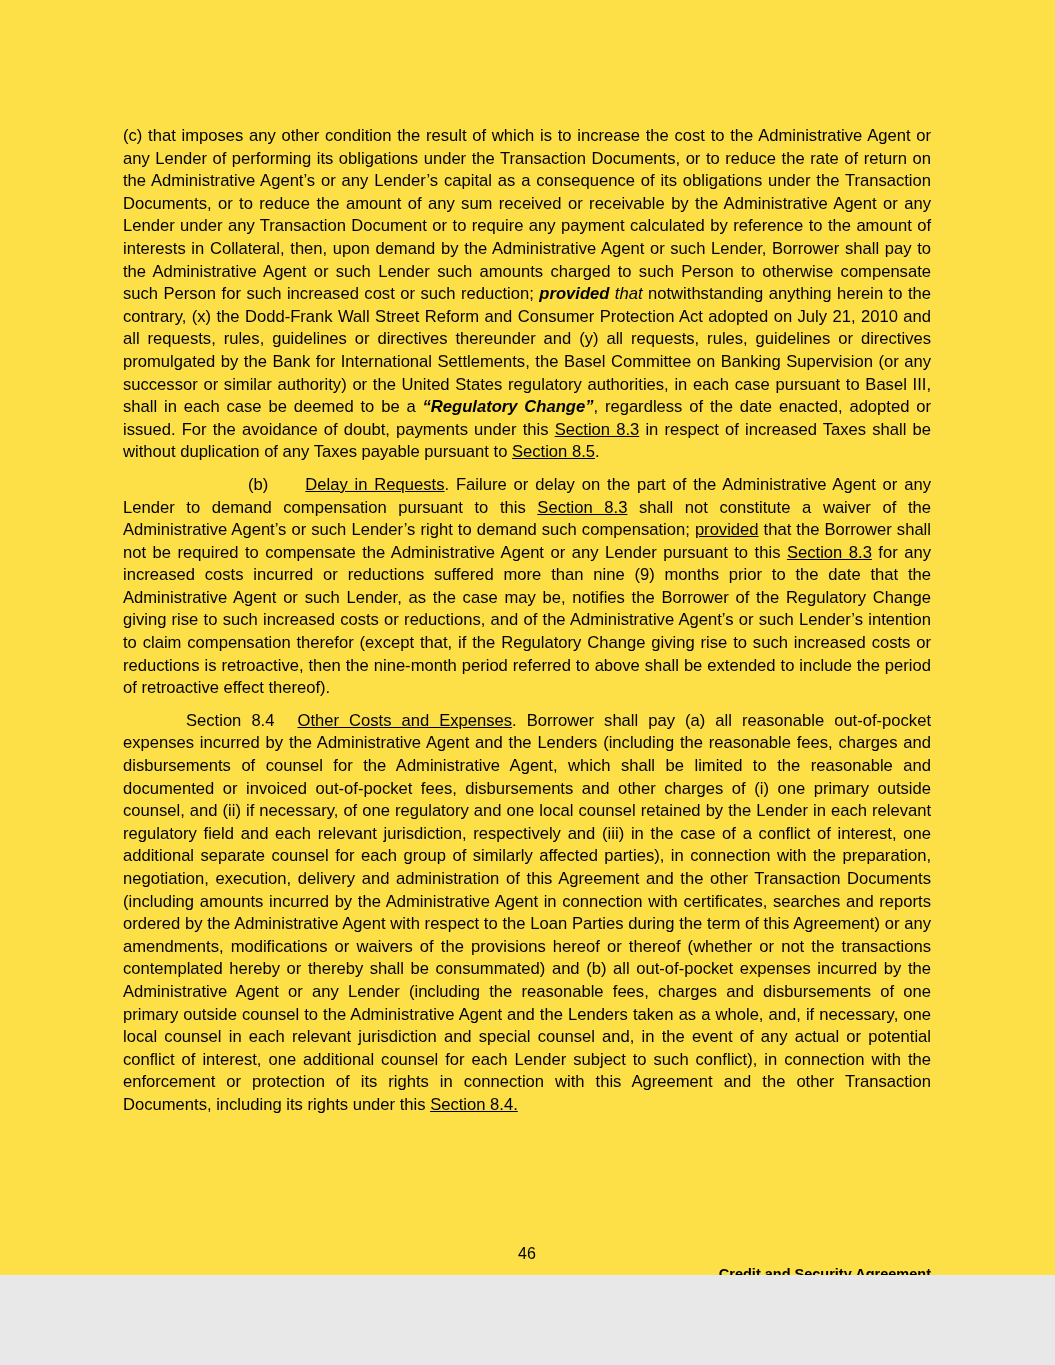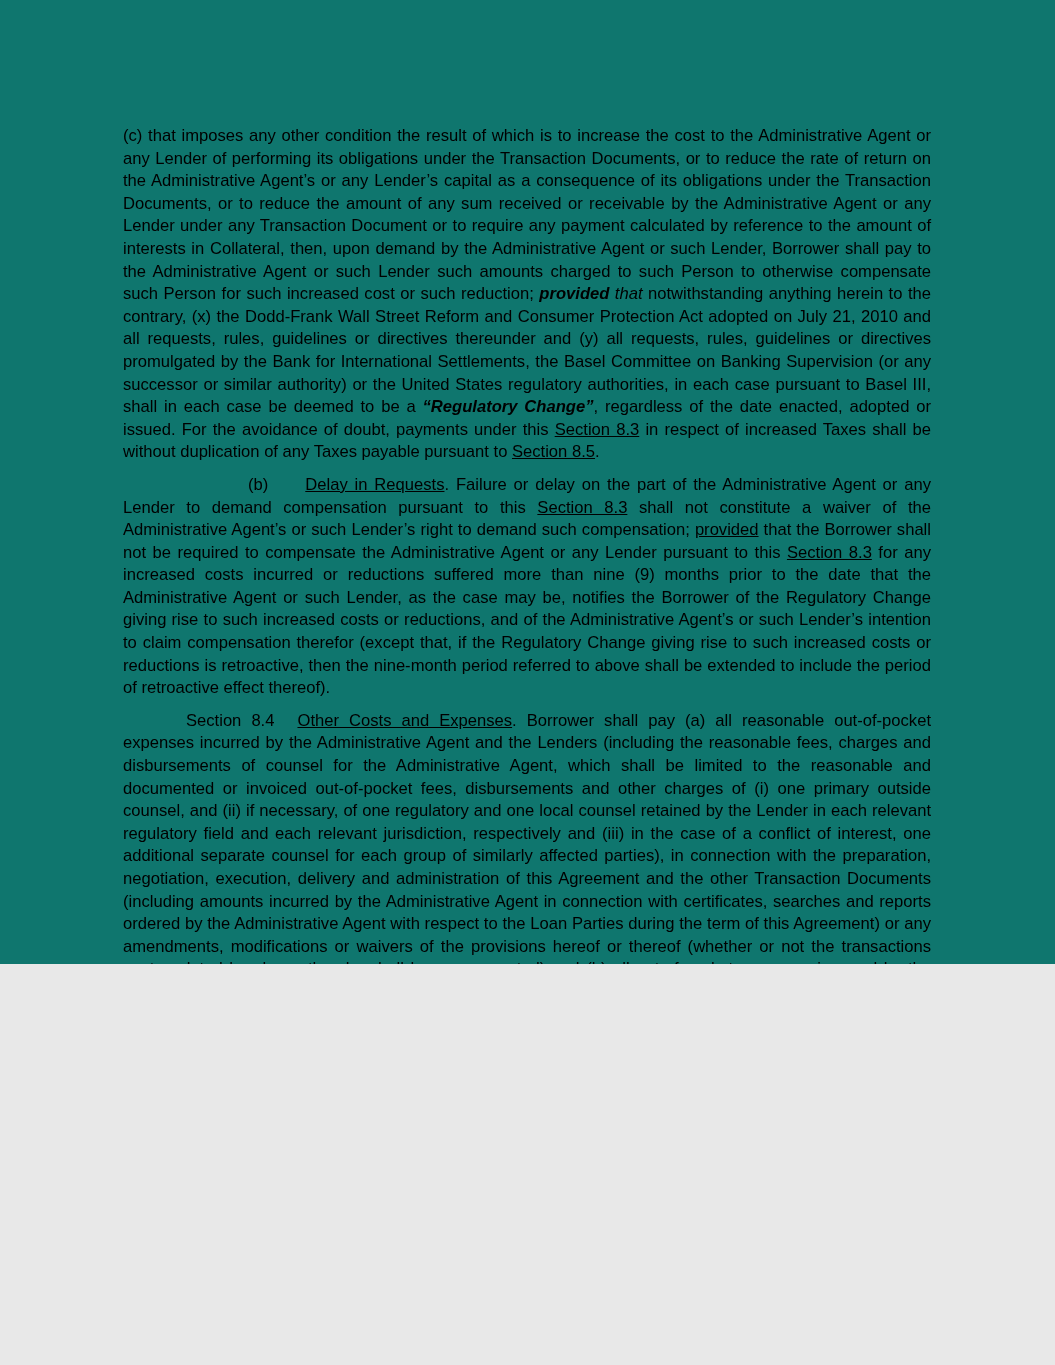--- a/index.html
+++ b/index.html
@@ -1,22 +1,22 @@
 <!DOCTYPE html>
 <html><head>
 <meta charset="utf-8">
 <style>
   * { margin: 0; padding: 0; box-sizing: border-box; }
   html, body { background: #e8e8e8; }
   .page {
     position: relative;
     width: 1055px;
-    height: 964px;
+    height: 1275px;
     margin: 0 auto;
-    background: #0f766e;
+    background: #fde047;
     font-family: "Liberation Sans", sans-serif;
     color: #000000;
     overflow: hidden;
   }
   .content {
     position: absolute;
     left: 123px;
     top: 125px;
     width: 808px;
   }
@@ -59,15 +59,16 @@
 </style>
 </head>
 <body>
 
 <div class="page">
   <div class="content">
     <p class="para"><span class="run normal">(c) that imposes any other condition the result of which is to increase the cost to the Administrative Agent or any Lender of performing its obligations under the Transaction Documents, or to reduce the rate of return on the Administrative Agent’s or any Lender’s capital as a consequence of its obligations under the Transaction Documents, or to reduce the amount of any sum received or receivable by the Administrative Agent or any Lender under any Transaction Document or to require any payment calculated by reference to the amount of interests in Collateral, then, upon demand by the Administrative Agent or such Lender, Borrower shall pay to the Administrative Agent or such Lender such amounts charged to such Person to otherwise compensate such Person for such increased cost or such reduction; </span><span class="run bold-italic">provided</span><span class="run italic"> that</span><span class="run normal"> notwithstanding anything herein to the contrary, (x) the Dodd-Frank Wall Street Reform and Consumer Protection Act adopted on July 21, 2010 and all requests, rules, guidelines or directives thereunder and (y) all requests, rules, guidelines or directives promulgated by the Bank for International Settlements, the Basel Committee on Banking Supervision (or any successor or similar authority) or the United States regulatory authorities, in each case pursuant to Basel III, shall in each case be deemed to be a </span><span class="run bold-italic">“Regulatory Change”</span><span class="run normal">, regardless of the date enacted, adopted or issued.  For the avoidance of doubt, payments under this </span><span class="run underline">Section 8.3</span><span class="run normal"> in respect of increased Taxes shall be without duplication of any Taxes payable pursuant to </span><span class="run underline">Section 8.5</span><span class="run normal">.</span></p>
     <p class="para"><span class="run indent-lg"></span><span class="run normal">(b)</span><span class="run tab-md"></span><span class="run underline">Delay in Requests</span><span class="run normal">.  Failure or delay on the part of the Administrative Agent or any Lender to demand compensation pursuant to this </span><span class="run underline">Section 8.3</span><span class="run normal"> shall not constitute a waiver of the Administrative Agent’s or such Lender’s right to demand such compensation; </span><span class="run underline">provided</span><span class="run normal"> that the Borrower shall not be required to compensate the Administrative Agent or any Lender pursuant to this </span><span class="run underline">Section 8.3</span><span class="run normal"> for any increased costs incurred or reductions suffered more than nine (9) months prior to the date that the Administrative Agent or such Lender, as the case may be, notifies the Borrower of the Regulatory Change giving rise to such increased costs or reductions, and of the Administrative Agent’s or such Lender’s intention to claim compensation therefor (except that, if the Regulatory Change giving rise to such increased costs or reductions is retroactive, then the nine-month period referred to above shall be extended to include the period of retroactive effect thereof).</span></p>
     <p class="para"><span class="run indent-md"></span><span class="run normal">Section 8.4</span><span class="run tab-sm"></span><span class="run underline">Other Costs and Expenses</span><span class="run normal">.  Borrower shall pay (a) all reasonable out-of-pocket expenses incurred by the Administrative Agent and the Lenders (including the reasonable fees, charges and disbursements of counsel for the Administrative Agent, which shall be limited to the reasonable and documented or invoiced out-of-pocket fees, disbursements and other charges of (i) one primary outside counsel, and (ii) if necessary, of one regulatory and one local counsel retained by the Lender in each relevant regulatory field and each relevant jurisdiction, respectively and (iii) in the case of a conflict of interest, one additional separate counsel for each group of similarly affected parties), in connection with the preparation, negotiation, execution, delivery and administration of this Agreement and the other Transaction Documents (including amounts incurred by the Administrative Agent in connection with certificates, searches and reports ordered by the Administrative Agent with respect to the Loan Parties during the term of this Agreement) or any amendments, modifications or waivers of the provisions hereof or thereof (whether or not the transactions contemplated hereby or thereby shall be consummated) and (b) all out-of-pocket expenses incurred by the Administrative Agent or any Lender (including the reasonable fees, charges and disbursements of one primary outside counsel to the Administrative Agent and the Lenders taken as a whole, and, if necessary, one local counsel in each relevant jurisdiction and special counsel and, in the event of any actual or potential conflict of interest, one additional counsel for each Lender subject to such conflict), in connection with the enforcement or protection of its rights in connection with this Agreement and the other Transaction Documents, including its rights under this </span><span class="run underline">Section 8.4.</span></p>
   </div>
+  <div class="page-number">46</div>
   <div class="doc-title">Credit and Security Agreement</div>
   <div class="doc-id">1751219676 23728593</div>
 </div>
 
 </body></html>

